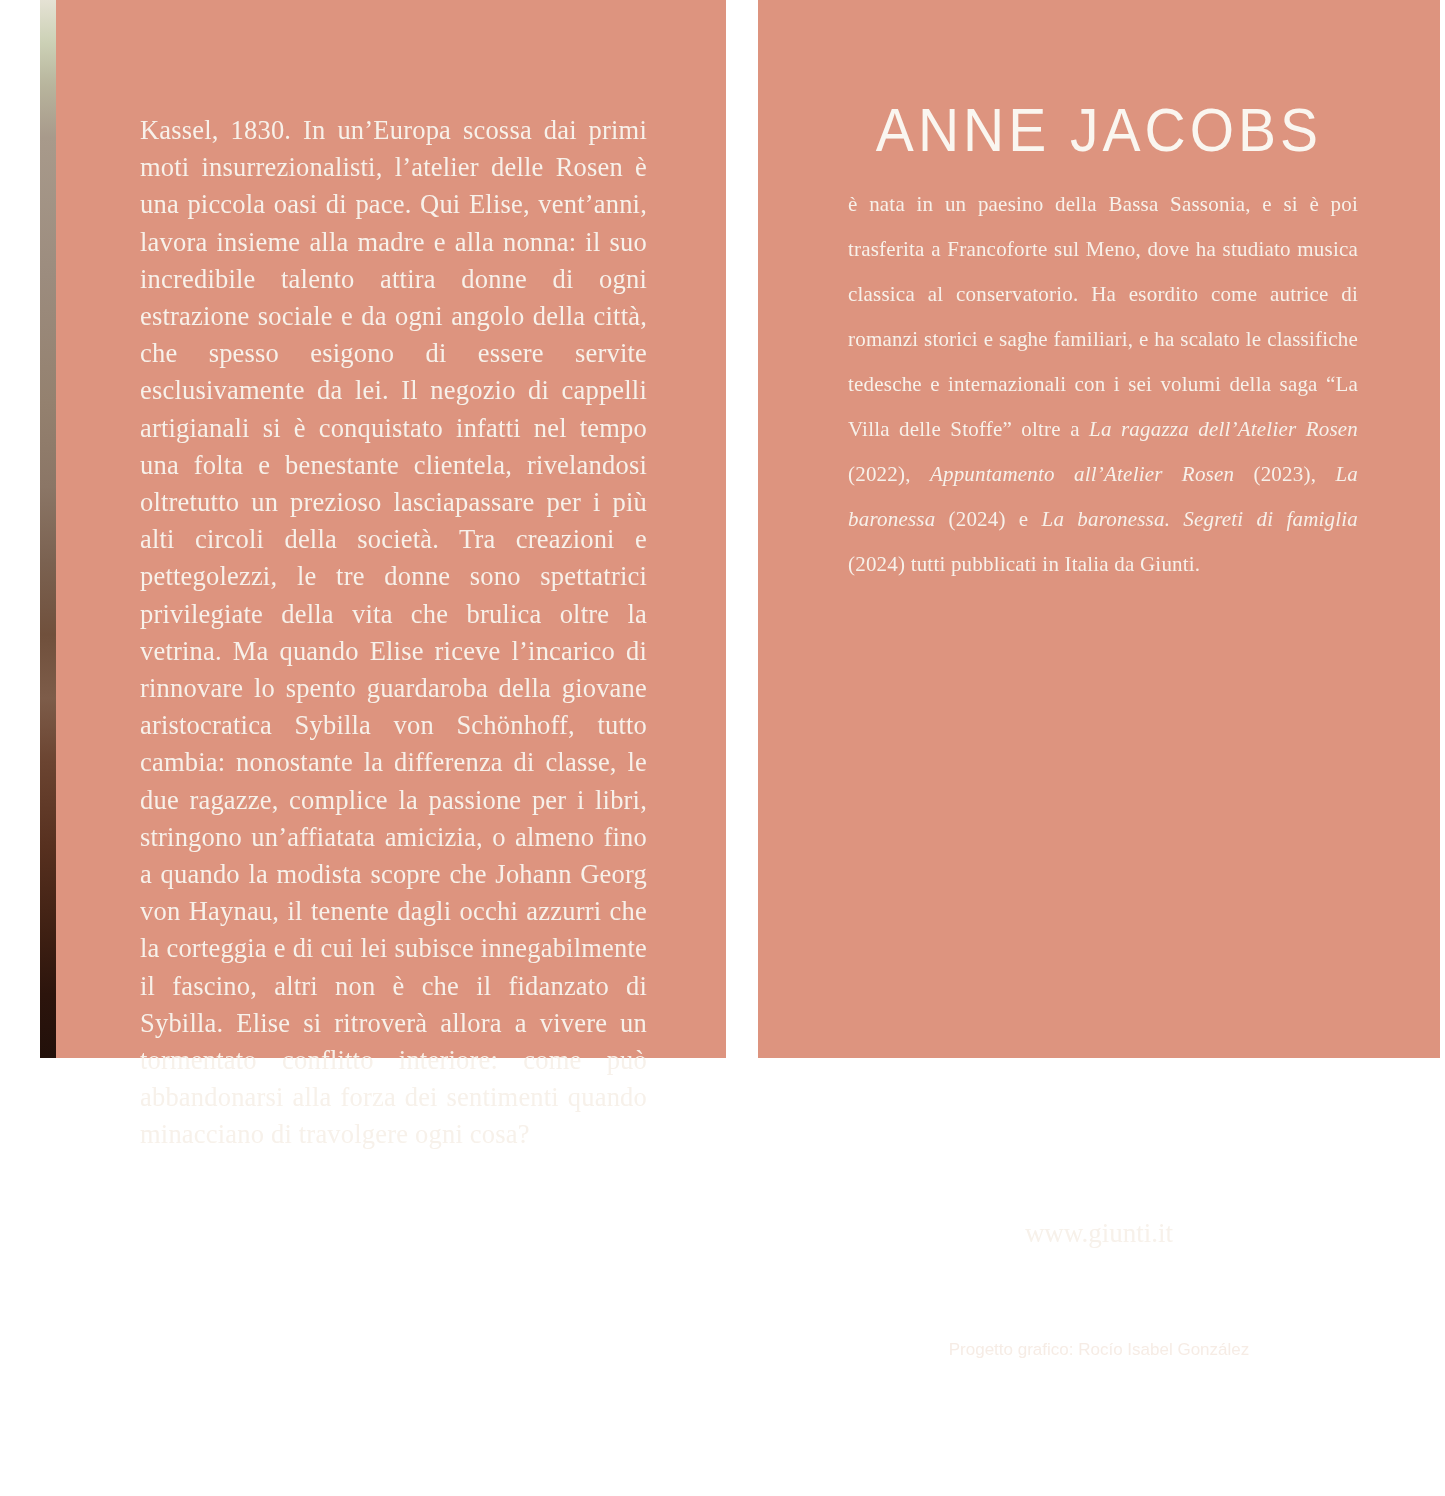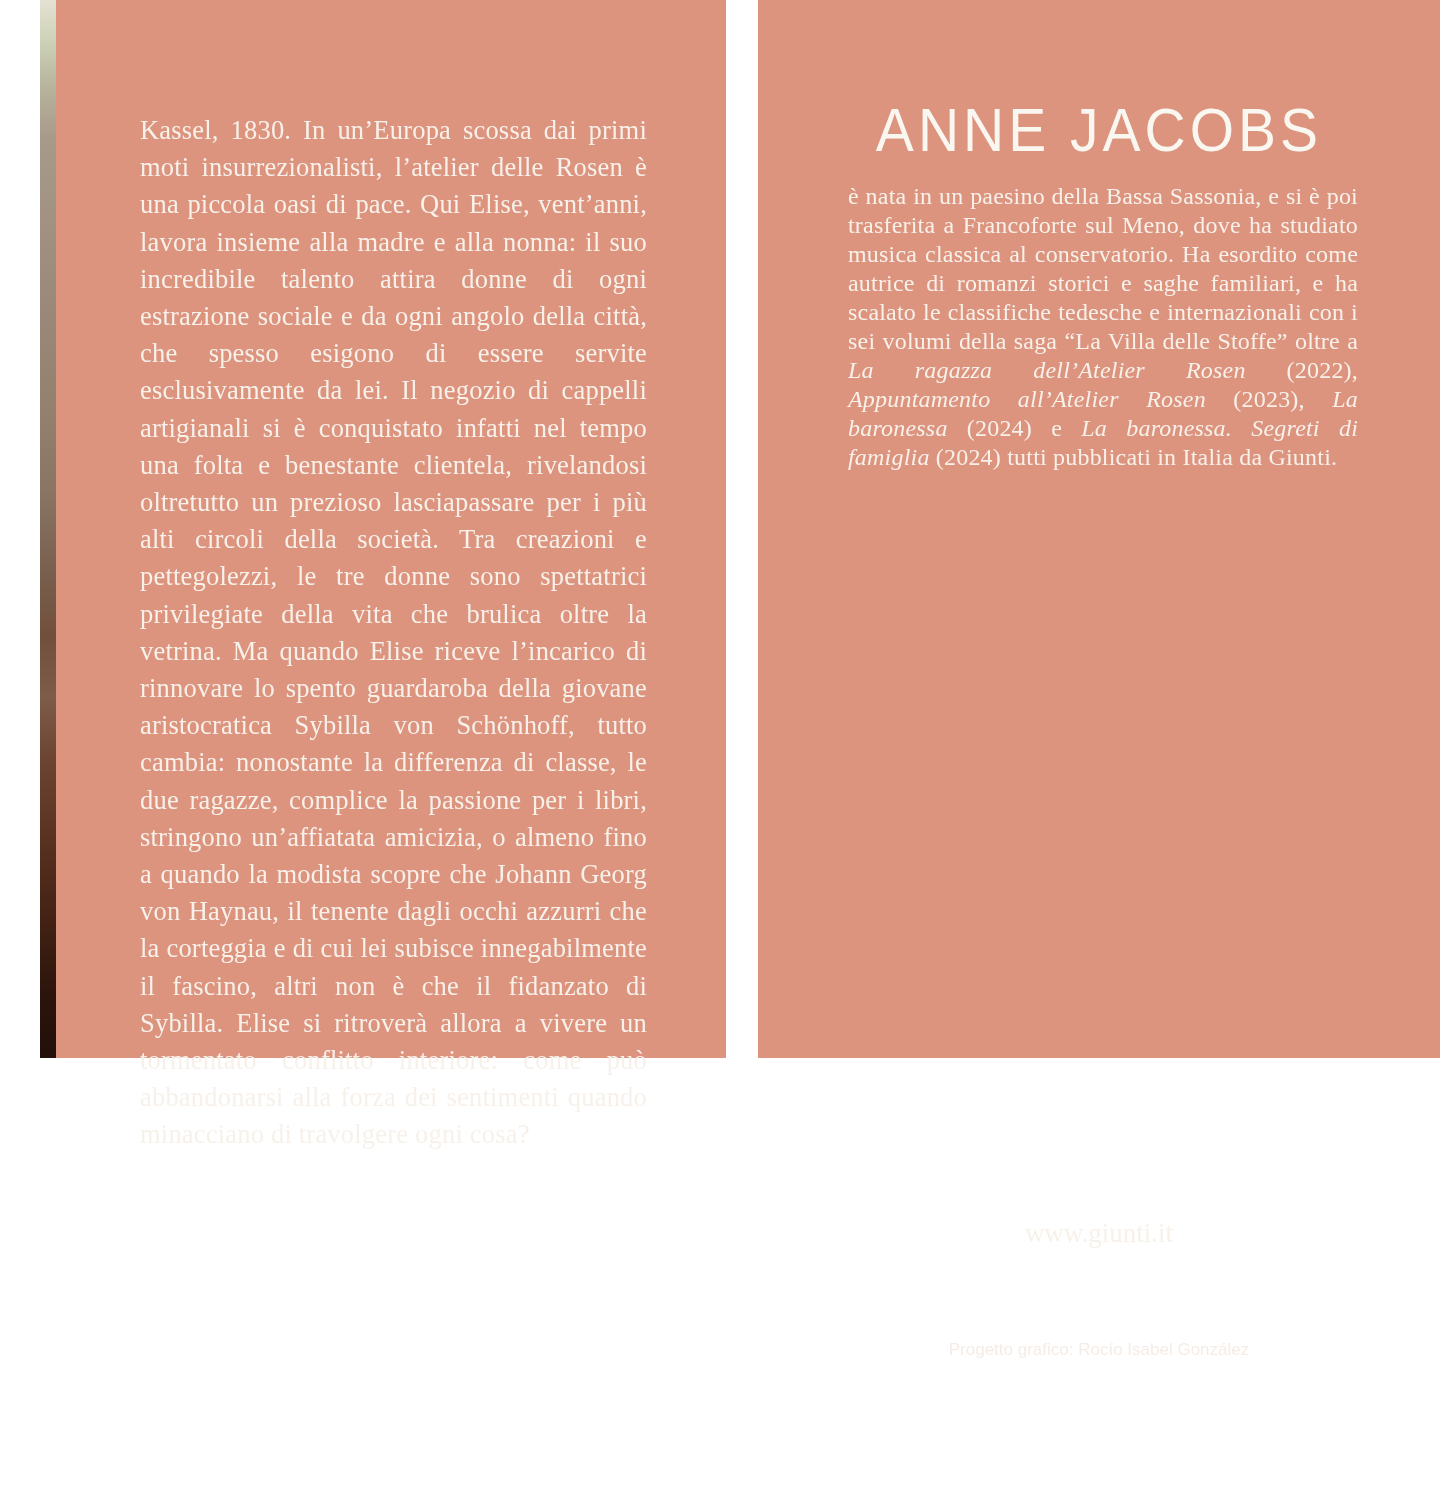--- a/index.html
+++ b/index.html
@@ -65,22 +65,22 @@
     font-size:57px;
     line-height:58px;
     letter-spacing:4px;
     text-align:center;
     color:#faf6f0;
     transform:scaleY(1.08);
     transform-origin:top center;
   }
   .bio{
     margin:26px 82px 0 90px;
-    font-size:24px;
-    line-height:29px;
+    font-size:21px;
+    line-height:45px;
     text-align:justify;
     letter-spacing:.2px;
   }
   .bio em{font-style:italic;}
   .back .footer-line{
     position:absolute;left:0;right:0;
     text-align:center;
   }
   .website{ top:1216px;font-size:27px;line-height:34px; }
   .ebook{ top:1271px;font-size:29px;line-height:36px; }

